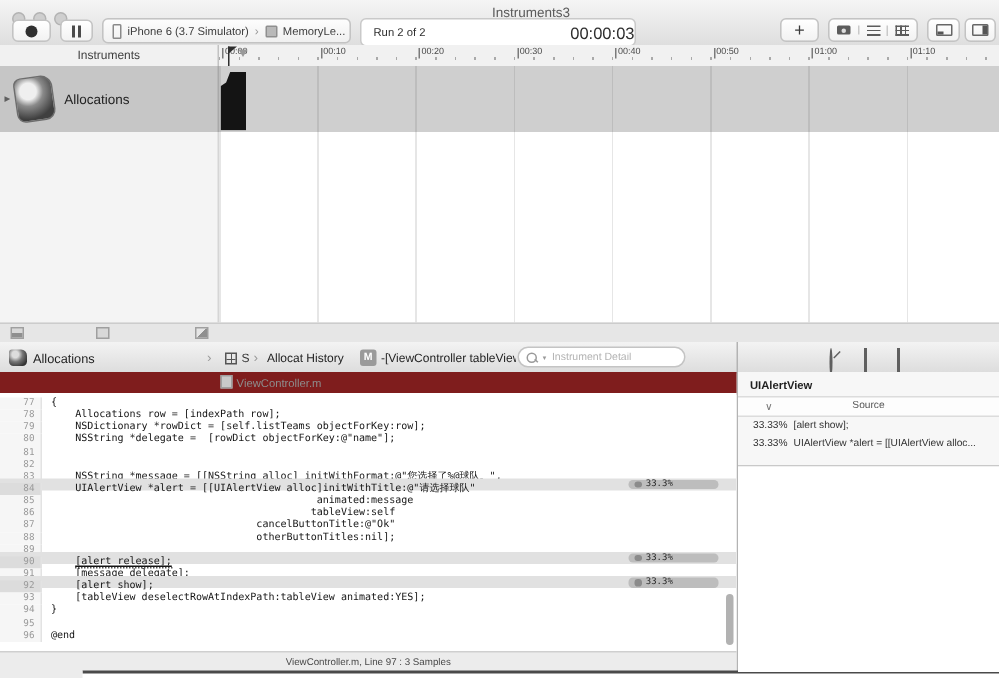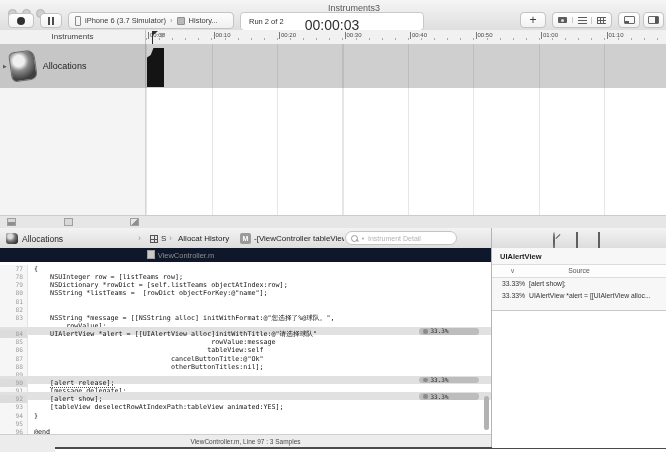--- a/index.html
+++ b/index.html
@@ -16,21 +16,21 @@
   .rec-dot{width:8px;height:8px;border-radius:50%;background:#303030;}
   .pause-bars{display:flex;gap:2px;}
   .pause-bars i{width:2px;height:8px;background:#4a4a4a;}
   .capsule{background:linear-gradient(#fdfdfd,#f0f0f0);border:1px solid #c3c3c3;border-radius:4px;
            display:flex;align-items:center;font-size:7.5px;color:#3c3c3c;padding:0 6px;box-sizing:border-box;gap:4px;white-space:nowrap;overflow:hidden;}
   .phone-ic{width:4px;height:8px;border:1px solid #8a8a8a;border-radius:1px;flex:none;}
   .app-ic{width:6px;height:6px;background:#b9b9b9;border:1px solid #8f8f8f;border-radius:1px;flex:none;}
   .chev{color:#9a9a9a;font-size:8px;}
   .runbox{background:#fff;border:1px solid #c9c9c9;border-radius:4px;font-size:7.5px;color:#2f2f2f;}
   .runlabel{left:8px;top:4px;}
-  .runtime{left:0;right:0;top:4px;text-align:center;font-size:14px;}
+  .runtime{left:0;right:0;top:4px;text-align:right;font-size:11px;}
   .plus{font-size:12px;color:#3a3a3a;line-height:10px;}
   .seg{display:flex;}
   .seg>div{width:20px;display:flex;align-items:center;justify-content:center;border-right:1px solid #c9c9c9;}
   .seg>div:last-child{border-right:none;}
   .ic-cam{width:9px;height:6px;background:#5c5c5c;border-radius:1px;position:relative;}
   .ic-cam:after{content:'';position:absolute;left:3px;top:1.5px;width:3px;height:3px;border-radius:50%;background:#ddd;}
   .ic-list{width:9px;height:7px;background:linear-gradient(#5c5c5c 0 1px,transparent 1px 3px,#5c5c5c 3px 4px,transparent 4px 6px,#5c5c5c 6px 7px);}
   .ic-grid{width:9px;height:7px;background:
       linear-gradient(to right,#5c5c5c 0 1px,transparent 1px 3px,#5c5c5c 3px 4px,transparent 4px 6px,#5c5c5c 6px 7px,transparent 7px),
       linear-gradient(#5c5c5c 0 1px,transparent 1px 3px,#5c5c5c 3px 4px,transparent 4px 6px,#5c5c5c 6px 7px);}
@@ -86,36 +86,36 @@
   .search-ph{font-size:7px;color:#b3b3b3;white-space:nowrap;overflow:hidden;}
   .vdiv{left:491px;top:228px;width:1px;height:220px;background:#b3b3b3;}
   .insp-ic{position:absolute;top:233px;color:#5f5f5f;}
   .ic-noentry{width:9px;height:9px;border:1px solid #5f5f5f;border-radius:50%;box-sizing:border-box;position:relative;}
   .ic-noentry:after{content:'';position:absolute;left:0.5px;top:3px;width:6px;height:1px;background:#5f5f5f;transform:rotate(-45deg);}
   .ic-disp{width:10px;height:9px;border:1px solid #5f5f5f;box-sizing:border-box;
            background:linear-gradient(transparent 0 2px,#5f5f5f 2px 3px,transparent 3px 4px,#5f5f5f 4px 5px,transparent 5px);}
   .ic-outline{width:10px;height:9px;border:1px solid #5f5f5f;box-sizing:border-box;
            background:linear-gradient(to right,#5f5f5f 0 1.5px,transparent 1.5px 3px,#5f5f5f 3px 8px,transparent 8px);background-size:8px 1px;background-repeat:repeat-y;background-position:1px 0;}
   
-  .code-header{left:0;top:248px;width:491px;height:14px;background:#0f172a;border-bottom:1px solid #d4d4d4;}
+  .code-header{left:0;top:248px;width:491px;height:14px;background:#7f1d1d;border-bottom:1px solid #d4d4d4;}
   .filetab{left:0;right:130px;top:2px;text-align:center;font-size:7.5px;color:#8d8d8d;}
   .mfile{display:inline-block;width:6px;height:7px;background:#c9c9c9;border:1px solid #9f9f9f;vertical-align:-1px;margin-right:3px;}
   .eh-ic{position:absolute;top:251px;}
   .lockb{width:5px;height:4px;background:#9f9f9f;position:relative;}
   .lockb:before{content:'';position:absolute;top:-3px;left:0.5px;width:2.5px;height:3px;border:1px solid #9f9f9f;border-bottom:none;border-radius:2px 2px 0 0;box-sizing:border-box;}
   .overlap{width:7px;height:5px;background:#4f4f4f;position:relative;}
   .overlap:after{content:'';position:absolute;left:3px;top:2px;width:7px;height:5px;background:#6f6f6f;border:1px solid #f3f3f3;}
   .code-body{left:0;top:262px;width:491px;height:172px;background:#fff;overflow:hidden;}
   .crow{position:relative;height:8.15px;line-height:8.15px;white-space:pre;}
   .crow.hl{background:#e1e1e1;}
   .gut{display:inline-block;width:23px;text-align:right;padding-right:4px;background:#f6f6f6;
        font-family:"DejaVu Sans Mono",monospace;font-size:6.2px;color:#9a9a9a;border-right:1px solid #e3e3e3;height:100%;box-sizing:content-box;}
   .crow.hl .gut{background:#dcdcdc;}
   .ct{font-family:"DejaVu Sans Mono",monospace;font-size:6.7px;color:#141414;padding-left:6px;}
-  .ul{border-bottom:1px dotted #555;}
+  .ul{border-bottom:1px dotted #555;text-decoration:underline;}
   .badge{position:absolute;right:12px;top:1px;height:6.5px;min-width:52px;background:#bdbdbd;border-radius:3px;
          display:flex;align-items:center;gap:3px;padding:0 4px;}
   .bic{width:4.5px;height:4.5px;border-radius:50%;background:#8b8b8b;flex:none;}
   .badge span{font-family:"DejaVu Sans Mono",monospace;font-size:6px;color:#2a2a2a;line-height:6px;}
   .scrollthumb{left:484px;top:396px;width:5px;height:34px;background:#b2b2b2;border-radius:2.5px;}
   .status{left:0;top:434px;width:491px;height:13px;background:#ececec;border-top:1px solid #cfcfcf;
           text-align:center;font-size:6.5px;color:#4a4a4a;line-height:13px;}
   .botline{left:55px;top:447px;width:611px;height:2px;background:#4a4a4a;}
   .botcorner{left:0;top:447px;width:55px;height:5px;background:#ececec;}
   
@@ -149,21 +149,21 @@
           <i></i>
           <i></i>
         </span>
     </div>
 
     <div class="abs capsule" style="left:68px;top:12px;width:166px;height:17px;">
       <span class="phone-ic"></span>
       <span>iPhone 6 (3.7 Simulator)</span>
       <span class="chev">›</span>
       <span class="app-ic"></span>
-      <span>History...</span>
+      <span>MemoryLe...</span>
     </div>
 
     <div class="abs runbox" style="left:240px;top:12px;width:182px;height:17px;">
       <span class="abs runlabel">Run 2 of 2</span>
       <span class="abs runtime">00:00:03</span>
     </div>
 
     <div class="abs tbtn" style="left:520px;top:12px;width:26px;height:16px;">
       <span class="plus">+</span>
     </div>
@@ -244,29 +244,28 @@
 
   <div class="abs code-header">
     <div class="abs filetab"><span class="mfile"></span><span>ViewController.m</span></div>
     <span class="abs eh-ic" style="left:336px;top:252px;"><span class="lockb"></span></span>
 
     <span class="abs eh-ic" style="left:378px;"><span class="overlap"></span></span>
 
   </div>
   <div class="abs code-body" id="codelines">
       <div class="crow"><span class="gut">77</span><span class="ct">{</span></div>
-      <div class="crow"><span class="gut">78</span><span class="ct">    NSUInteger row = [listTeams row];</span></div>
-      <div class="crow"><span class="gut">79</span><span class="ct">    NSDictionary *rowDict = [self.listTeams objectAtIndex:row];</span></div>
-      <div class="crow"><span class="gut">80</span><span class="ct">    NSString *listTeams =  [rowDict objectForKey:@"name"];</span></div>
+      <div class="crow"><span class="gut">78</span><span class="ct">    Allocations row = [indexPath row];</span></div>
+      <div class="crow"><span class="gut">79</span><span class="ct">    NSDictionary *rowDict = [self.listTeams objectForKey:row];</span></div>
+      <div class="crow"><span class="gut">80</span><span class="ct">    NSString *delegate =  [rowDict objectForKey:@"name"];</span></div>
       <div class="crow"><span class="gut">81</span><span class="ct"></span></div>
       <div class="crow"><span class="gut">82</span><span class="ct"></span></div>
       <div class="crow"><span class="gut">83</span><span class="ct">    NSString *message = [[NSString alloc] initWithFormat:@"您选择了%@球队。",</span></div>
-      <div class="crow"><span class="gut"></span><span class="ct">        rowValue];</span></div>
       <div class="crow hl"><span class="gut">84</span><span class="ct">    UIAlertView *alert = [[UIAlertView alloc]initWithTitle:@"请选择球队"</span><span class="badge"><i class="bic"></i><span>33.3%</span></span></div>
-      <div class="crow"><span class="gut">85</span><span class="ct">                                            rowValue:message</span></div>
+      <div class="crow"><span class="gut">85</span><span class="ct">                                            animated:message</span></div>
       <div class="crow"><span class="gut">86</span><span class="ct">                                           tableView:self</span></div>
       <div class="crow"><span class="gut">87</span><span class="ct">                                  cancelButtonTitle:@"Ok"</span></div>
       <div class="crow"><span class="gut">88</span><span class="ct">                                  otherButtonTitles:nil];</span></div>
       <div class="crow"><span class="gut">89</span><span class="ct"></span></div>
       <div class="crow hl"><span class="gut">90</span><span class="ct">    <span class="ul">[alert release];</span></span><span class="badge"><i class="bic"></i><span>33.3%</span></span></div>
       <div class="crow"><span class="gut">91</span><span class="ct">    [message delegate];</span></div>
       <div class="crow hl"><span class="gut">92</span><span class="ct">    [alert show];</span><span class="badge"><i class="bic"></i><span>33.3%</span></span></div>
       <div class="crow"><span class="gut">93</span><span class="ct">    [tableView deselectRowAtIndexPath:tableView animated:YES];</span></div>
       <div class="crow"><span class="gut">94</span><span class="ct">}</span></div>
       <div class="crow"><span class="gut">95</span><span class="ct"></span></div>

